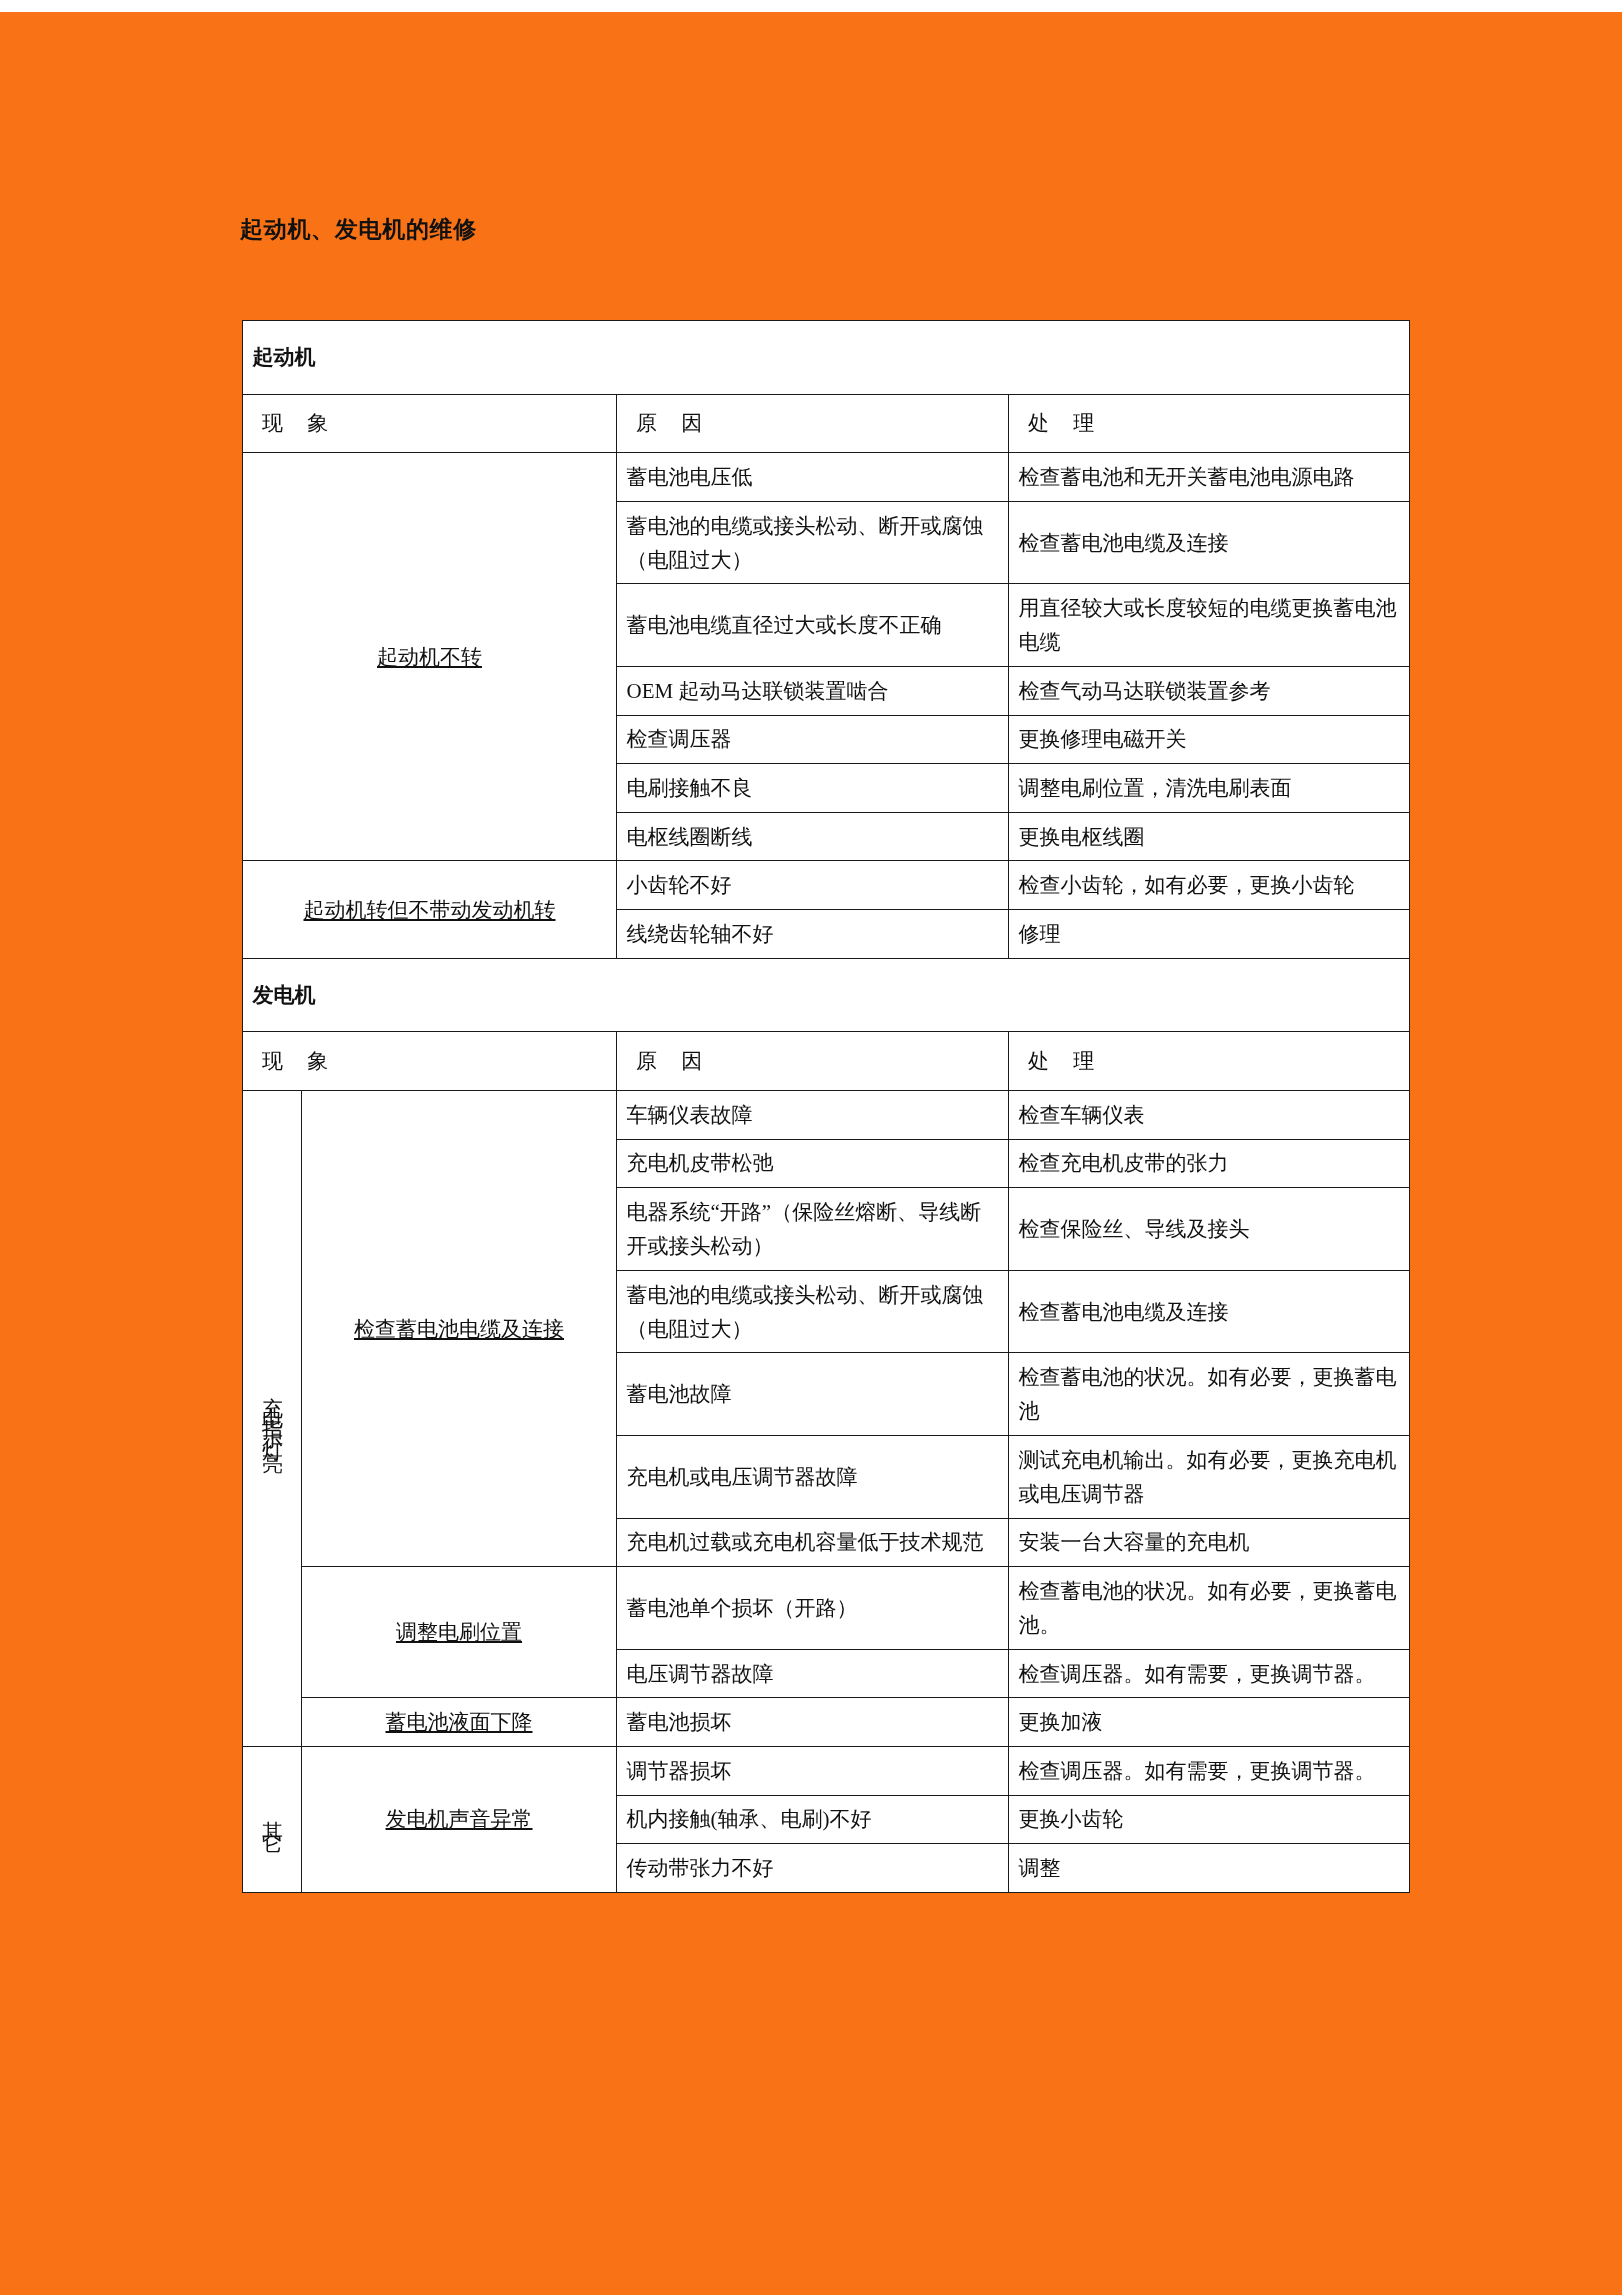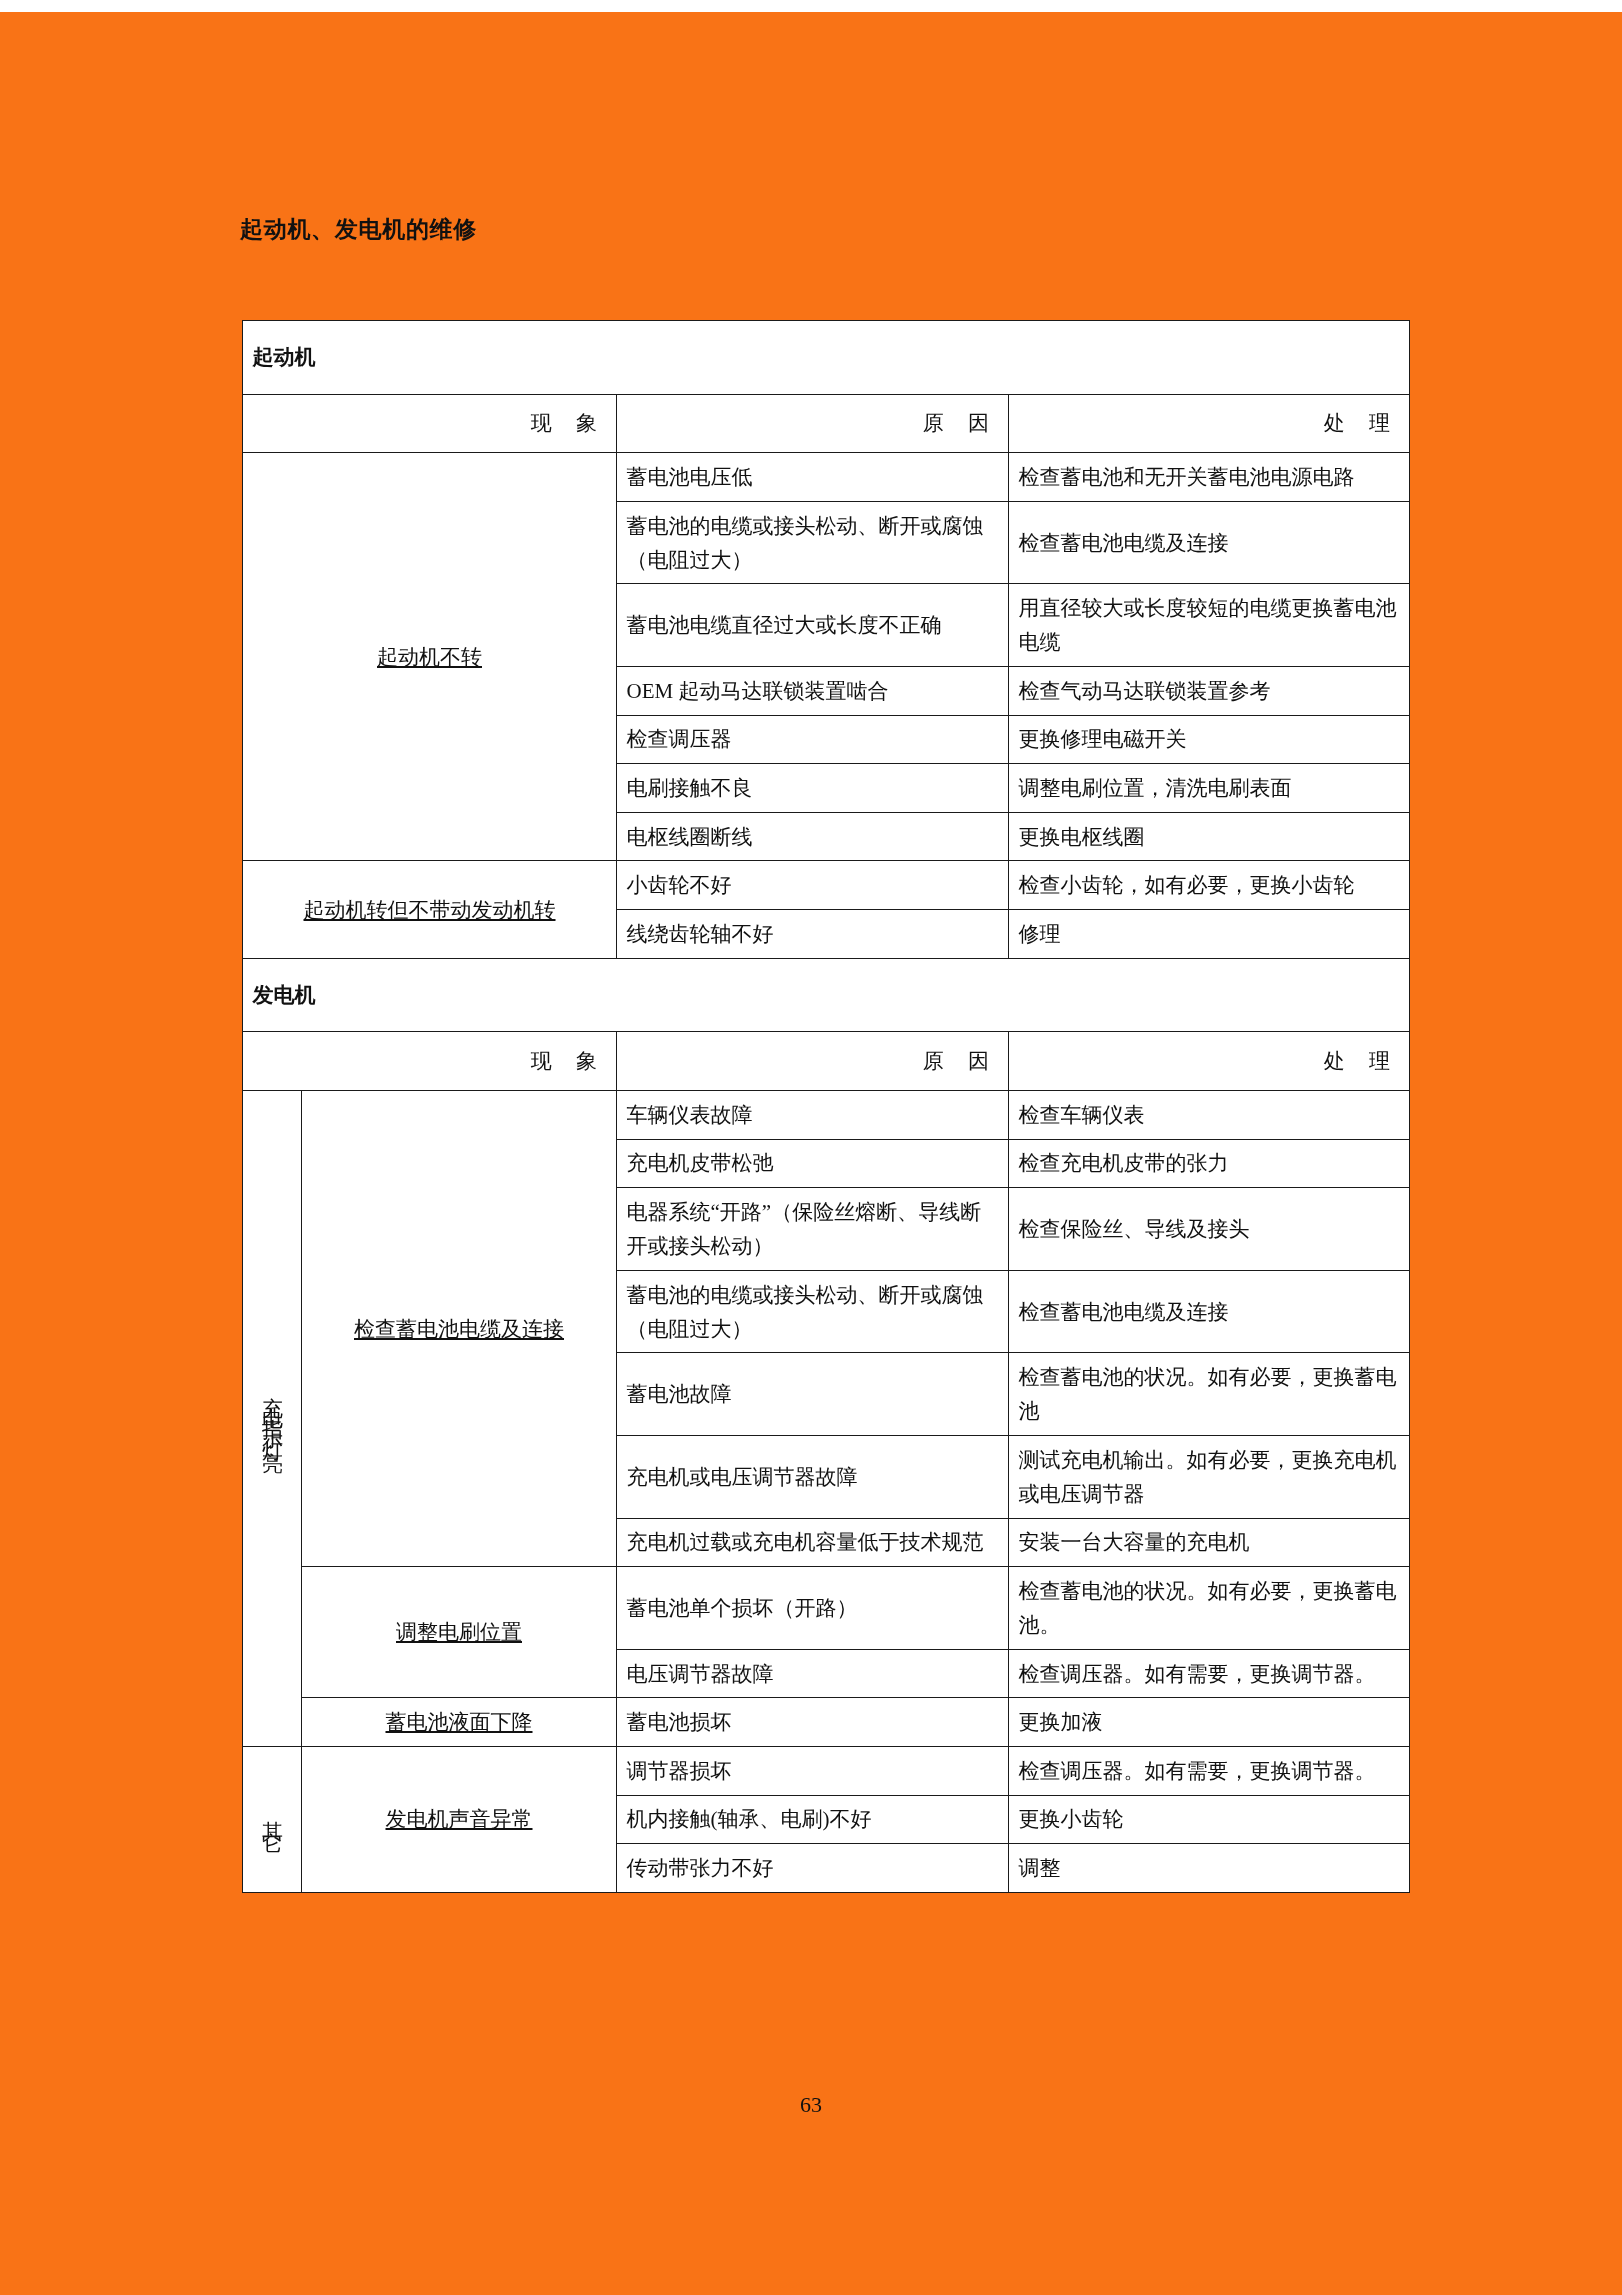--- a/index.html
+++ b/index.html
@@ -56,21 +56,21 @@
   col.c-fix     { width: 401px; }
 
   td.section-head {
     font-weight: bold;
     height: 59px;
     text-align: left;
     padding-left: 12.3px;
     font-size: 22px;
   }
   td.col-head {
-    text-align: right;
+    text-align: left;
     letter-spacing: 9.5px;
     text-indent: 9.5px;
     height: 44px;
     padding-top: 4.1px;
     padding-bottom: 4.1px;
   }
   td.phenomenon {
     text-align: center;
     text-decoration: underline;
   }
@@ -234,16 +234,15 @@
         <td>机内接触(轴承、电刷)不好</td>
         <td>更换小齿轮</td>
       </tr>
       <tr>
         <td>传动带张力不好</td>
         <td>调整</td>
       </tr>
     </tbody>
   </table>
 
-  <div class="page-number">63</div>
 
 </div>
 
 
 </body></html>

